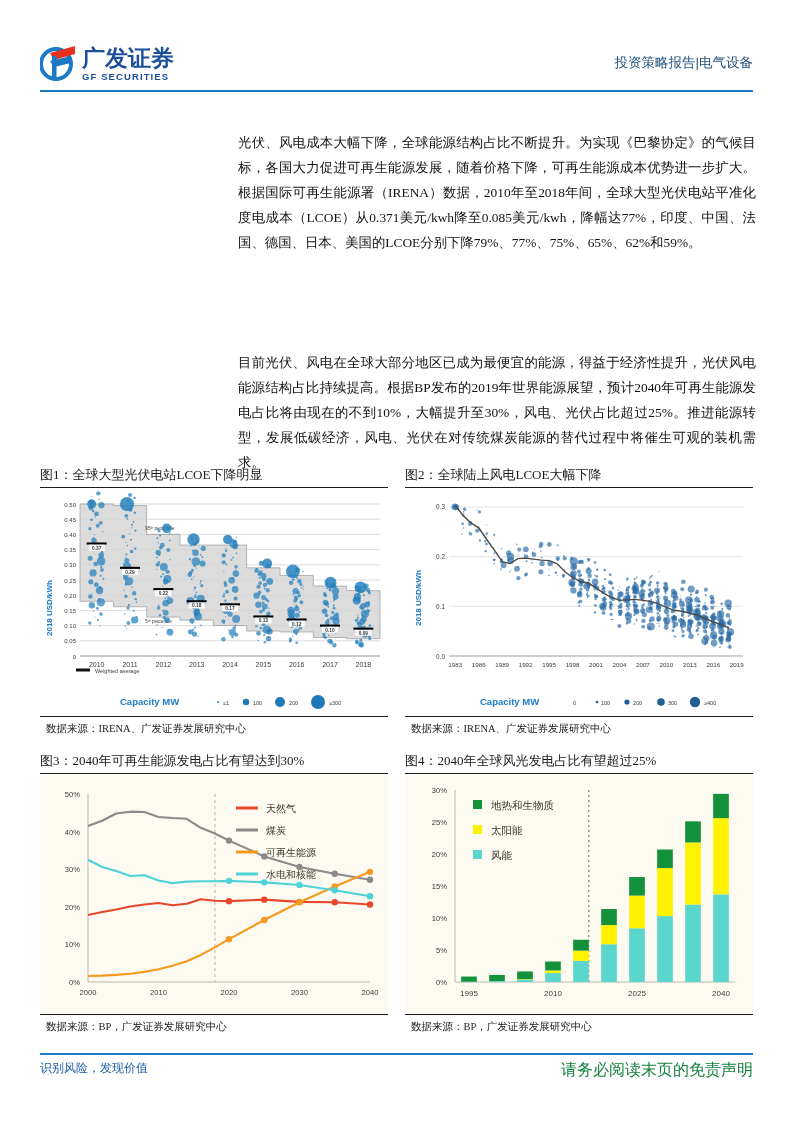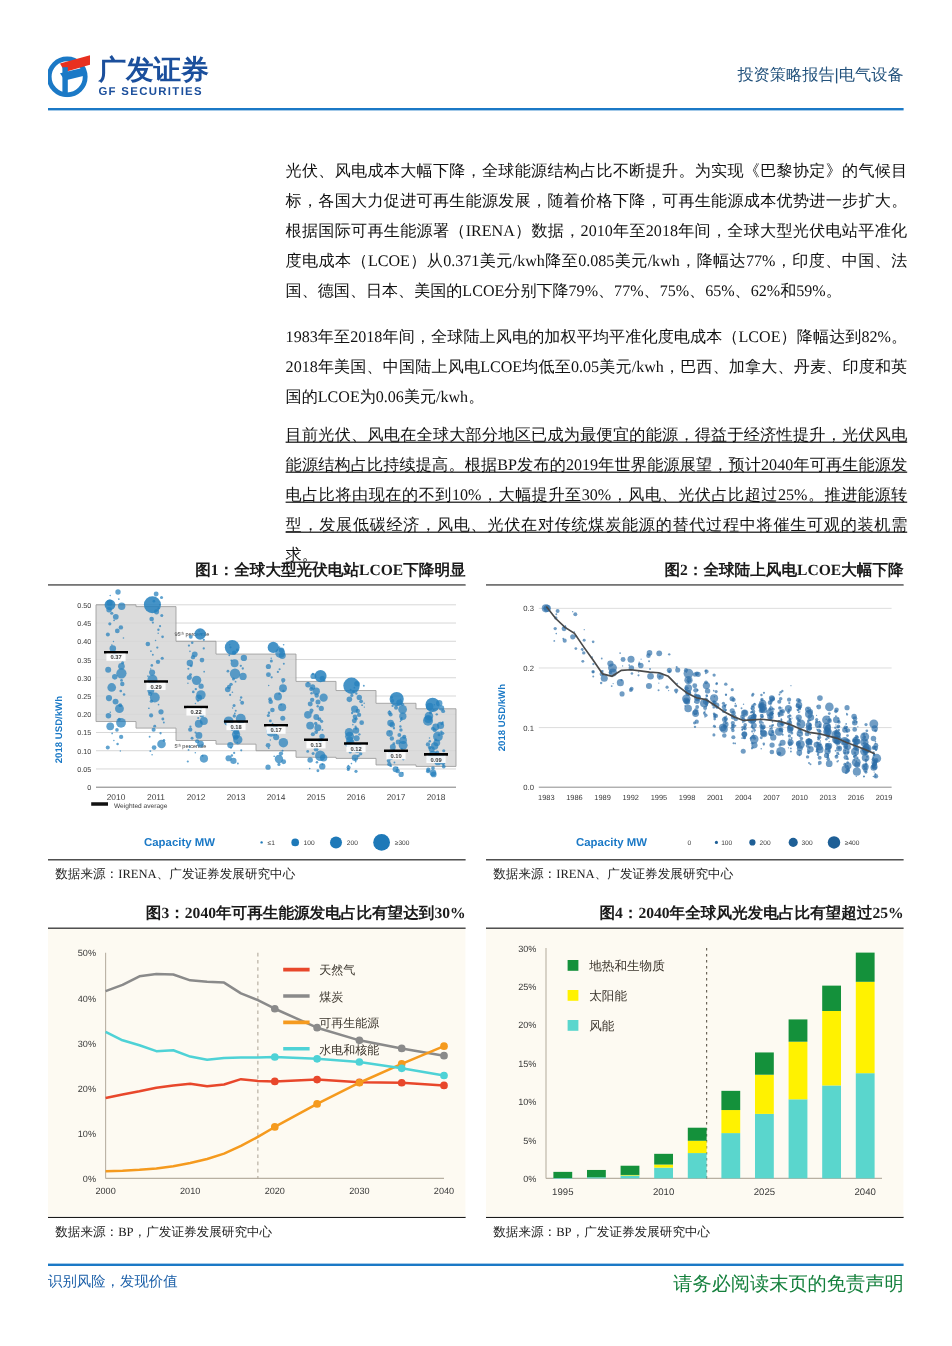--- a/index.html
+++ b/index.html
@@ -28,27 +28,27 @@
      font-family:"Liberation Serif",serif;font-weight:bold;font-size:20px;color:#000;
      letter-spacing:1px;}
 
   
   .para{position:absolute;left:238px;width:518px;
         font-family:"Liberation Serif",serif;font-size:13.4px;line-height:25px;
         color:#111;text-align:justify;}
   .para b{font-weight:normal;}
   #p1{top:130px;}
   #p2{top:268px;}
-  #p3{top:350px;text-decoration:underline;}
+  #p3{top:350px;}
 
   
   .fig{position:absolute;}
-  .fig-title{font-family:"Liberation Serif",serif;font-weight:bold;font-size:13px;
+  .fig-title{font-family:"Liberation Serif",serif;font-weight:normal;font-size:13px;
              color:#1a1a1a;padding-bottom:3px;border-bottom:1.6px solid #1b1b1b;
-             white-space:nowrap;text-align:right;}
+             white-space:nowrap;}
   .fig-body{border-bottom:1.2px solid #1b1b1b;}
   .fig-src{font-family:"Liberation Serif",serif;font-size:10.5px;color:#222;
            padding:5px 2px 0 6px;}
 
   .figA{left:40px;top:466px;width:348px;}
   .figB{left:405px;top:466px;width:348px;}
   .figC{left:40px;top:752px;width:348px;}
   .figD{left:405px;top:752px;width:348px;}
 
   
@@ -85,21 +85,20 @@
       </span>
     </div>
     <div class="header-right">投资策略报告|电气设备</div>
   </div>
   <div class="header-rule"></div>
 
 
   <div class="para" id="p1">
     <b>光伏、风电成本大幅下降，全球能源结构占比不断提升。</b><span>为实现《巴黎协定》的气候目标，各国大力促进可再生能源发展，随着价格下降，可再生能源成本优势进一步扩大。根据国际可再生能源署（IRENA）数据，2010年至2018年间，全球大型光伏电站平准化度电成本（LCOE）从0.371美元/kwh降至0.085美元/kwh，降幅达77%，印度、中国、法国、德国、日本、美国的LCOE分别下降79%、77%、75%、65%、62%和59%。</span>
   </div>
-  <div class="para" id="p2">1983年至2018年间，全球陆上风电的加权平均平准化度电成本（LCOE）降幅达到82%。2018年美国、中国陆上风电LCOE均低至0.05美元/kwh，巴西、加拿大、丹麦、印度和英国的LCOE为0.06美元/kwh。</div>
   <div class="para" id="p3">目前光伏、风电在全球大部分地区已成为最便宜的能源，得益于经济性提升，光伏风电能源结构占比持续提高。根据BP发布的2019年世界能源展望，预计2040年可再生能源发电占比将由现在的不到10%，大幅提升至30%，风电、光伏占比超过25%。推进能源转型，发展低碳经济，风电、光伏在对传统煤炭能源的替代过程中将催生可观的装机需求。</div>
 
   <div class="fig figA">
     <div class="fig-title">图1：全球大型光伏电站LCOE下降明显</div>
     <div class="fig-body">
       <svg width="348" height="228" viewBox="0 0 348 228">
         <rect x="0" y="0" width="348" height="228" fill="#ffffff"></rect>
 
         <text class="axlbl" x="12" y="120" font-size="8" font-weight="bold" transform="rotate(-90 12 120)" text-anchor="middle">2018 USD/kWh</text>
 

